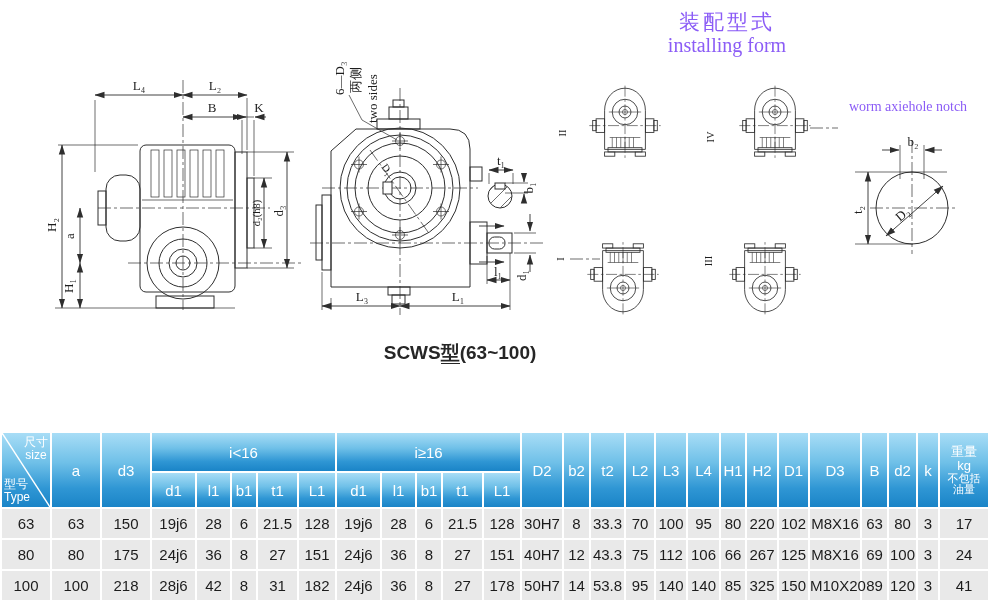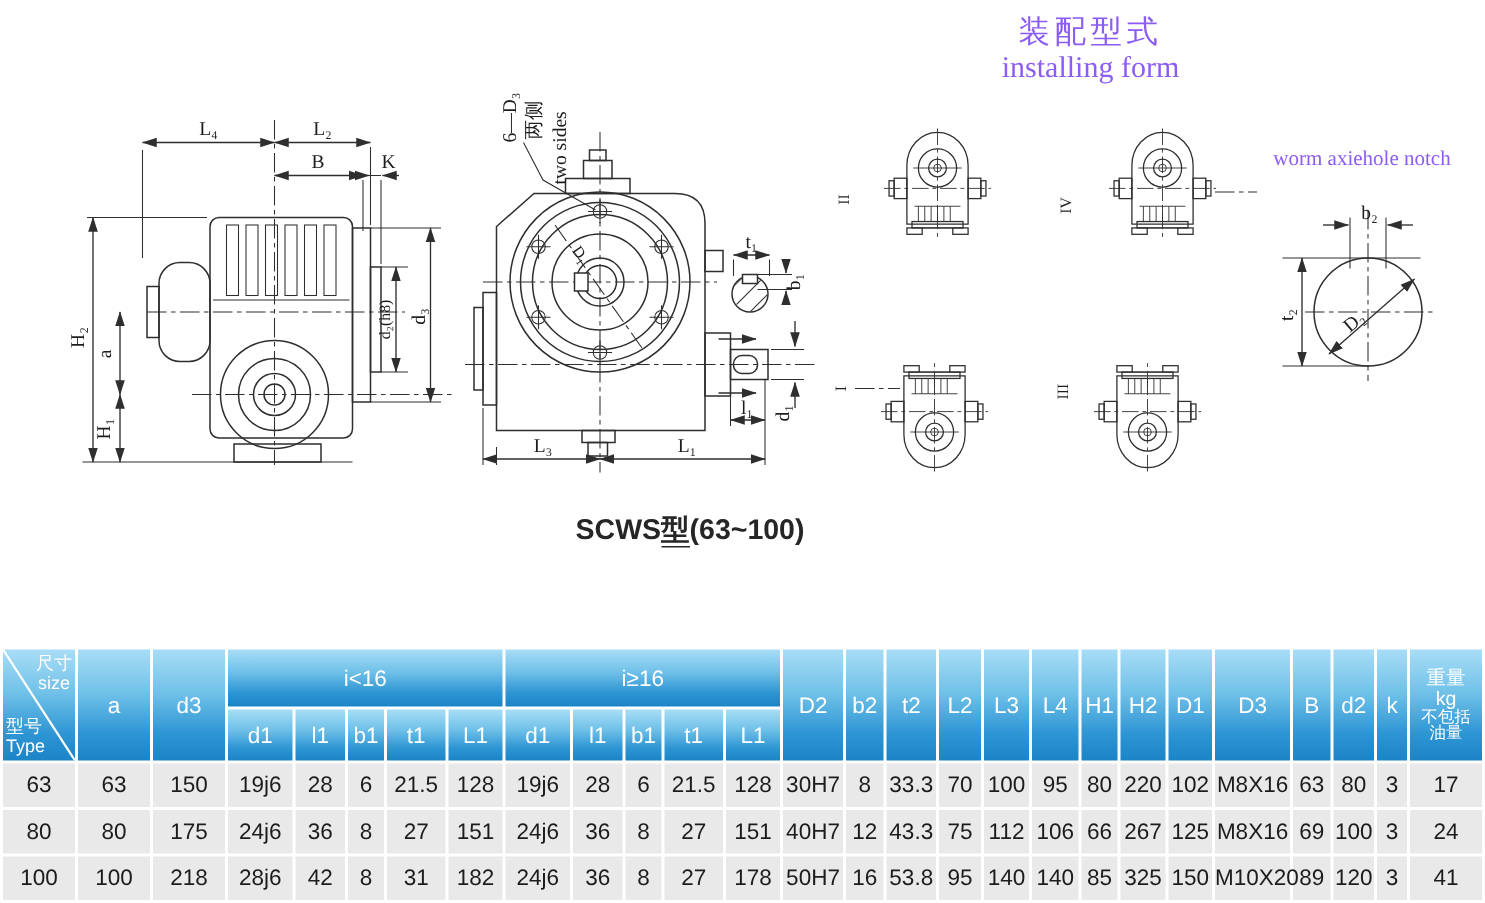--- a/index.html
+++ b/index.html
@@ -369,21 +369,21 @@
           <td>42</td>
           <td>8</td>
           <td>31</td>
           <td>182</td>
           <td>24j6</td>
           <td>36</td>
           <td>8</td>
           <td>27</td>
           <td>178</td>
           <td>50H7</td>
-          <td>16</td>
+          <td>14</td>
           <td>53.8</td>
           <td>95</td>
           <td>140</td>
           <td>140</td>
           <td>85</td>
           <td>325</td>
           <td>150</td>
           <td>M10X20</td>
           <td>89</td>
           <td>120</td>

